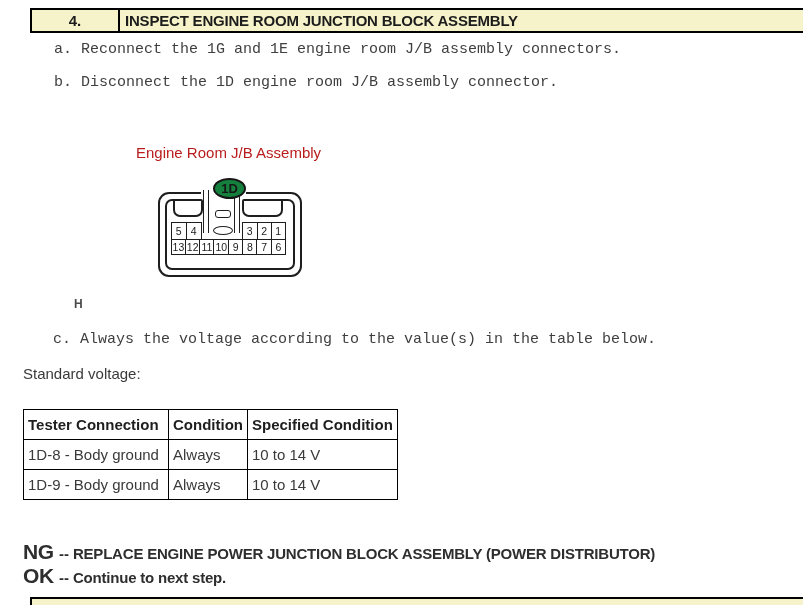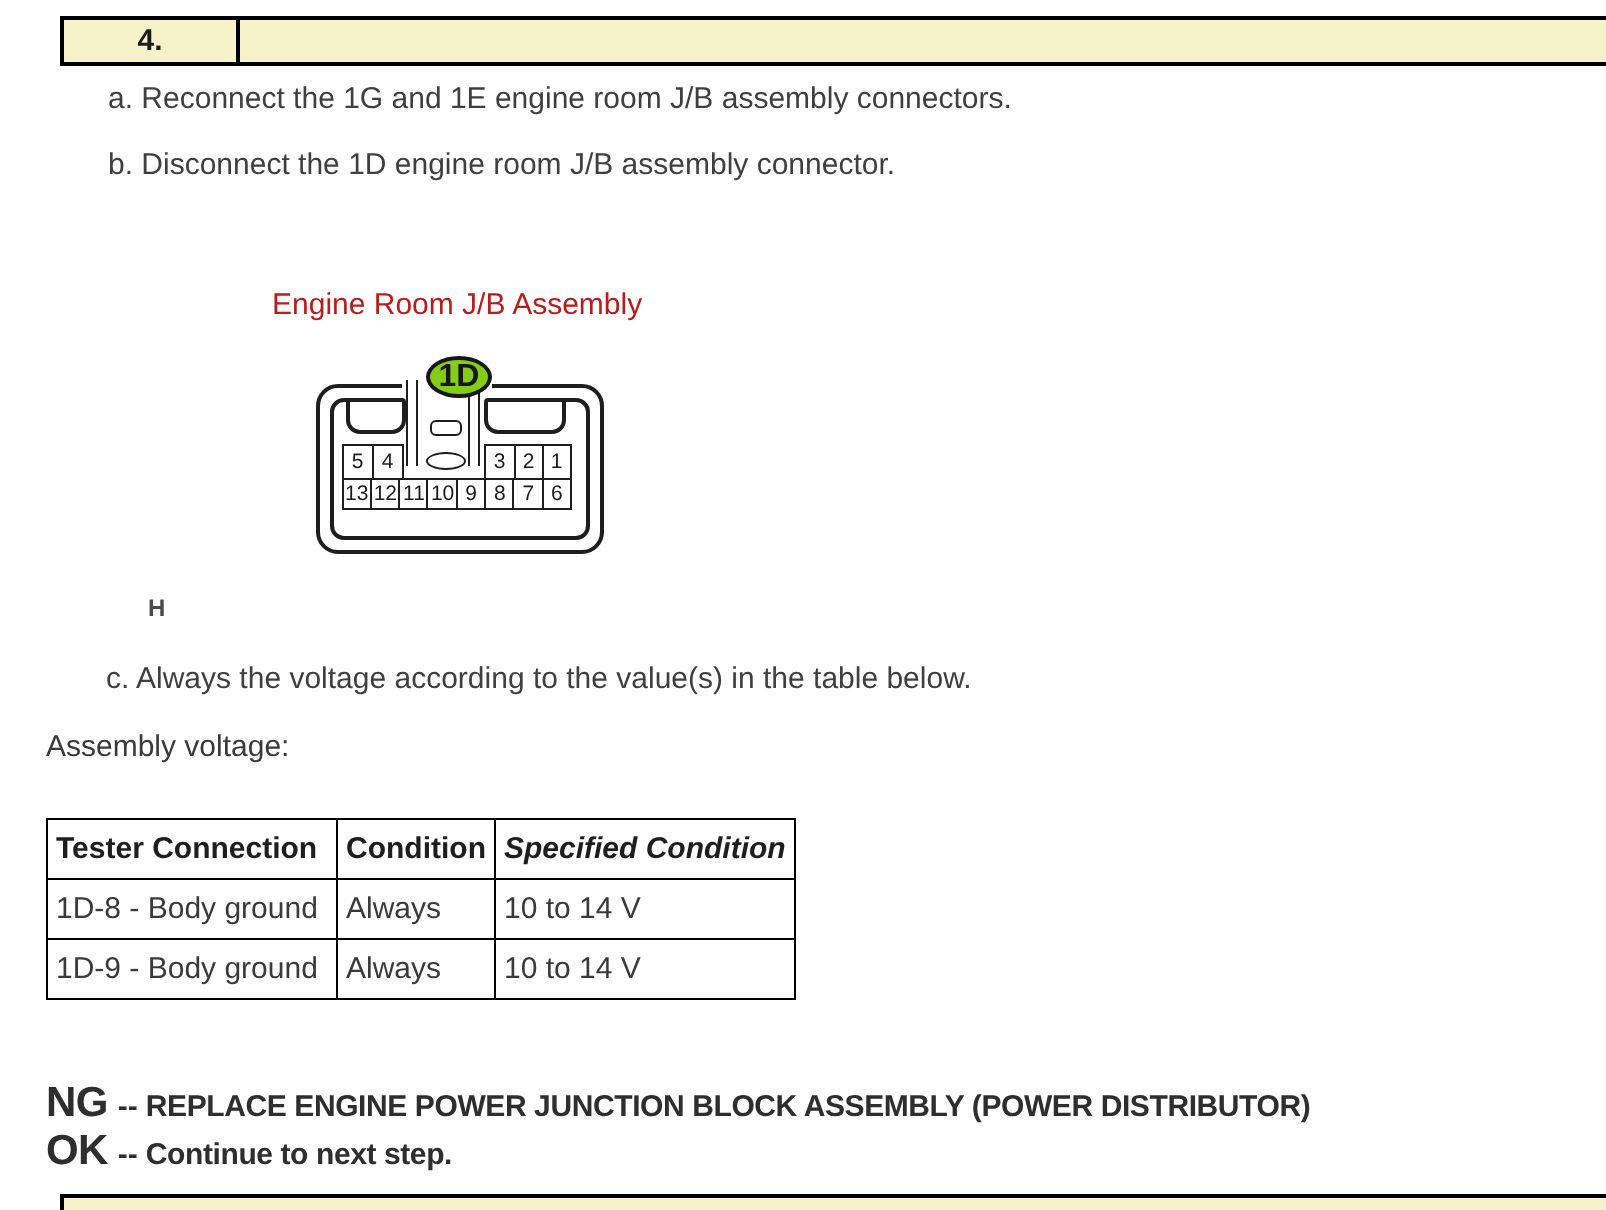--- a/index.html
+++ b/index.html
@@ -23,38 +23,38 @@
     font-weight:bold;font-size:15px;color:#1c1c1c;
     border-right:2px solid #000;box-sizing:border-box;
   }
   .section-title{
     display:flex;align-items:center;padding-left:5px;
     font-weight:bold;font-size:15px;color:#1c1c1c;letter-spacing:-0.2px;
     white-space:nowrap;overflow:hidden;
   }
 
   
-  .step{left:54px;font-size:15px;color:#3f3f3f;white-space:nowrap;}
+  .step{left:54px;font-size:15px;color:#3f3f3f;white-space:nowrap;font-family:Liberation Mono, monospace;}
 
   
   .diagram-title{left:136px;top:144px;font-size:15px;color:#b91c1c;white-space:nowrap;}
   .connector{left:155px;top:175px;width:152px;height:105px;}
   .connector *{box-sizing:border-box;}
   .conn-outer{left:3px;top:17px;width:144px;height:85px;border:2.5px solid #1e1e1e;border-radius:11px;background:#fff;z-index:0;}
   .conn-inner{left:10px;top:24px;width:130px;height:71px;border:2px solid #1e1e1e;border-radius:7px;z-index:0;}
   .conn-notch-eraser{left:46px;top:13px;width:45px;height:14px;background:#fff;z-index:1;}
   .conn-channel{top:15px;width:6px;height:43px;border-left:1.8px solid #1e1e1e;border-right:1.8px solid #1e1e1e;background:#fff;z-index:2;}
   .chan-l{left:48px;} .chan-r{left:79px;}
   .conn-stem{left:60px;top:35px;width:16px;height:8px;border:1.8px solid #1e1e1e;border-radius:3px;background:#fff;z-index:2;}
   .conn-tab{top:24px;height:18px;border:2px solid #1e1e1e;border-radius:2px 2px 7px 7px;background:#fff;z-index:2;}
   .tab-l{left:18px;width:30px;} .tab-r{left:87px;width:41px;}
   .oval-1d{
     left:58px;top:3px;width:33px;height:21px;border:2.5px solid #161616;border-radius:50%;
-    background:#84cc16;z-index:5;display:flex;align-items:center;justify-content:center;
-    font-size:16px;font-weight:bold;color:#161616;
+    background:#15803d;z-index:5;display:flex;align-items:center;justify-content:center;
+    font-size:13px;font-weight:bold;color:#161616;
   }
   .slot-oval{left:58px;top:51px;width:20px;height:9px;border:1.8px solid #1e1e1e;border-radius:50%;background:#fff;z-index:4;}
   .pins{left:17px;top:47px;z-index:3;}
   .pin-row{display:flex;}
   .pin{
     border:1.5px solid #1e1e1e;background:#fff;margin-left:-1.5px;
     display:flex;align-items:center;justify-content:center;
     font-size:10.5px;color:#1a1a1a;
   }
   .pin-row.top .pin{height:18px;}
@@ -67,40 +67,41 @@
   .voltage-label{left:23px;top:365px;font-size:15px;color:#3a3a3a;}
   table.vtable{
     left:23px;top:409px;border-collapse:collapse;table-layout:fixed;
     font-size:15px;color:#3a3a3a;position:absolute;
   }
   .vtable th,.vtable td{
     border:1.6px solid #000;padding:2px 4px 3px 4px;text-align:left;
     white-space:nowrap;overflow:hidden;height:24px;
   }
   .vtable th{font-weight:bold;color:#1e1e1e;}
-  .c1{width:136px;margin-top:16px;} .c2{width:66px;} .c3{width:140px;font-style:italic;}
+  .c1{width:136px;margin-top:16px;} .c2{width:66px;} .c3{width:140px;}
 
   
   .result{left:23px;white-space:nowrap;color:#2e2e2e;}
   .res-prefix{font-size:21px;font-weight:bold;letter-spacing:-0.3px;}
   .res-sep{font-size:15px;font-weight:bold;margin:0 4px 0 5px;}
   .res-text{font-size:15px;font-weight:bold;letter-spacing:-0.2px;}
 
   
   .next-section-bar{
     left:30px;top:597px;width:773px;height:8px;
     background:#f6f3cb;border-top:2px solid #000;border-left:2px solid #000;
     box-sizing:border-box;
   }
 </style>
 </head>
 <body>
 
 <div class="abs section-header">
   <div class="section-number">4.</div>
+  <div class="section-title">INSPECT ENGINE ROOM JUNCTION BLOCK ASSEMBLY</div>
 </div>
 
 <div class="abs step" style="top:41px">a. Reconnect the 1G and 1E engine room J/B assembly connectors.</div>
 <div class="abs step" style="top:74px">b. Disconnect the 1D engine room J/B assembly connector.</div>
 
 <div class="abs diagram-title">Engine Room J/B Assembly</div>
 
 <div class="abs connector">
   <div class="abs conn-outer"></div>
   <div class="abs conn-inner"></div>
@@ -130,21 +131,21 @@
       <div class="pin pwb">8</div>
       <div class="pin pwb">7</div>
       <div class="pin pwb">6</div>
     </div>
   </div>
 </div>
 
 <div class="abs figure-mark">H</div>
 
 <div class="abs step" style="top:331px;left:53px">c. Always the voltage according to the value(s) in the table below.</div>
-<div class="abs voltage-label">Assembly voltage:</div>
+<div class="abs voltage-label">Standard voltage:</div>
 
 <table class="vtable">
   <tbody>
       <tr>
     <th class="c1">Tester Connection</th>
     <th class="c2">Condition</th>
     <th class="c3">Specified Condition</th>
   </tr>
   <tr>
     <td>1D-8 - Body ground</td>

